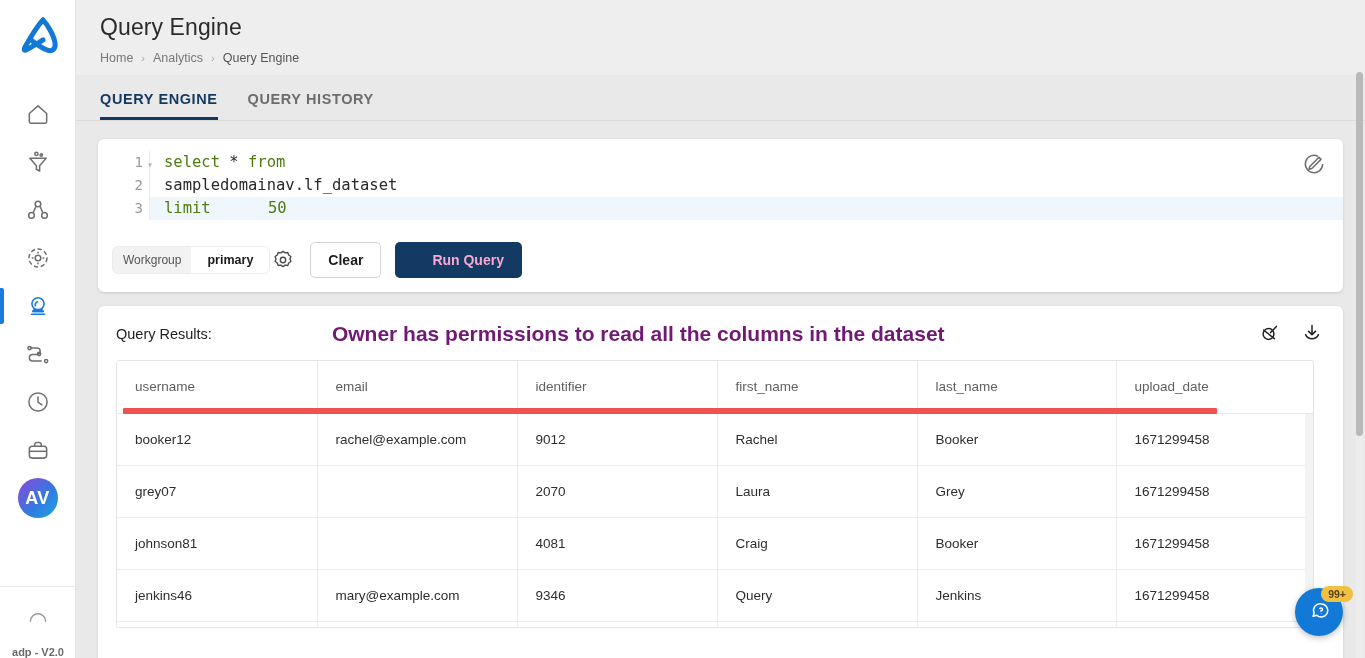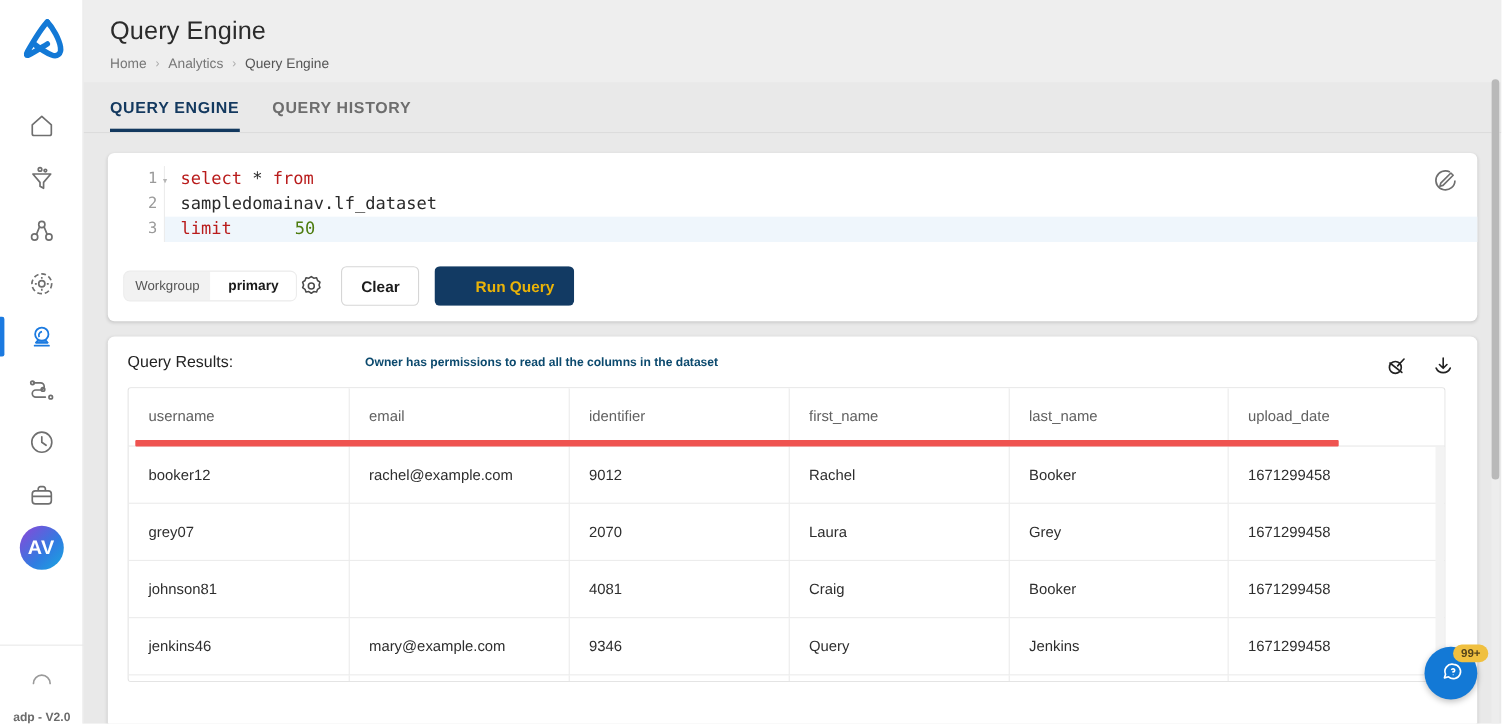--- a/index.html
+++ b/index.html
@@ -85,21 +85,21 @@
   .gutter {
     width: 40px; flex: 0 0 40px; text-align: right; padding-right: 6px;
     color: #9a9a9a; font-size: 14px; line-height: 23px; user-select: none;
     border-right: 1px solid #ececec;
     position: relative;
   }
   .gutter .fold { position: absolute; right: -10px; top: 2px; color: #b5b5b5; font-size: 10px; }
   .code { padding-left: 14px; line-height: 23px; flex: 1 1 auto; }
   .code .ln { white-space: pre; }
   .code .ln.hl { background: #eff6fc; margin-left: -14px; padding-left: 14px; margin-right: -14px; }
-  .kw { color: #b91c1c; }
+  .kw { color: #4d7c0f; }
   .num { color: #4d7c0f; margin-left: 48px; }
   .plain { color: #2a2a2a; }
   .edit-btn {
     position: absolute; right: 14px; top: 10px;
     width: 30px; height: 30px; cursor: pointer;
     display: flex; align-items: center; justify-content: center;
   }
 
   .editor-toolbar {
     display: flex; align-items: center; justify-content: flex-start;
@@ -116,28 +116,28 @@
     padding: 6px 16px; display: flex; align-items: center;
   }
   .tool-right { display: flex; align-items: center; gap: 14px; }
   .icon-btn { width: 26px; height: 26px; display: flex; align-items: center; justify-content: center; cursor: pointer; }
   .btn {
     font-size: 14px; font-weight: 700; border-radius: 5px;
     padding: 9px 17px; cursor: pointer; border: 1px solid transparent;
     font-family: "Liberation Sans", sans-serif;
   }
   .btn-clear { background: #fff; color: #1c1c1c; border-color: #d6d6d6; }
-  .btn-run { background: #123a63; color: #eab308; padding-left: 36px; }
+  .btn-run { background: #123a63; color: #f9a8d4; padding-left: 36px; }
 
   
   .results-card { margin-top: 14px; padding: 16px 18px 0 18px; position: relative; height: 418px; }
   .results-head { display: flex; align-items: center; position: relative; }
   .results-title { font-size: 14.5px; color: #222; font-weight: 400; }
   .annotation {
-    color: #0c4a6e; font-weight: 700; font-size: 11px;
+    color: #701a75; font-weight: 700; font-size: 21px;
     margin-left: 120px; white-space: nowrap;
   }
   .results-actions { position: absolute; right: 0; top: -2px; display: flex; gap: 16px; align-items: center; }
 
   .table-wrap {
     margin-top: 14px; border: 1px solid #e4e4e4; border-radius: 3px;
     width: 1198px; height: 268px; overflow: hidden; position: relative; background: #fff;
   }
   table { border-collapse: collapse; width: 1198px; table-layout: fixed; }
   th {

